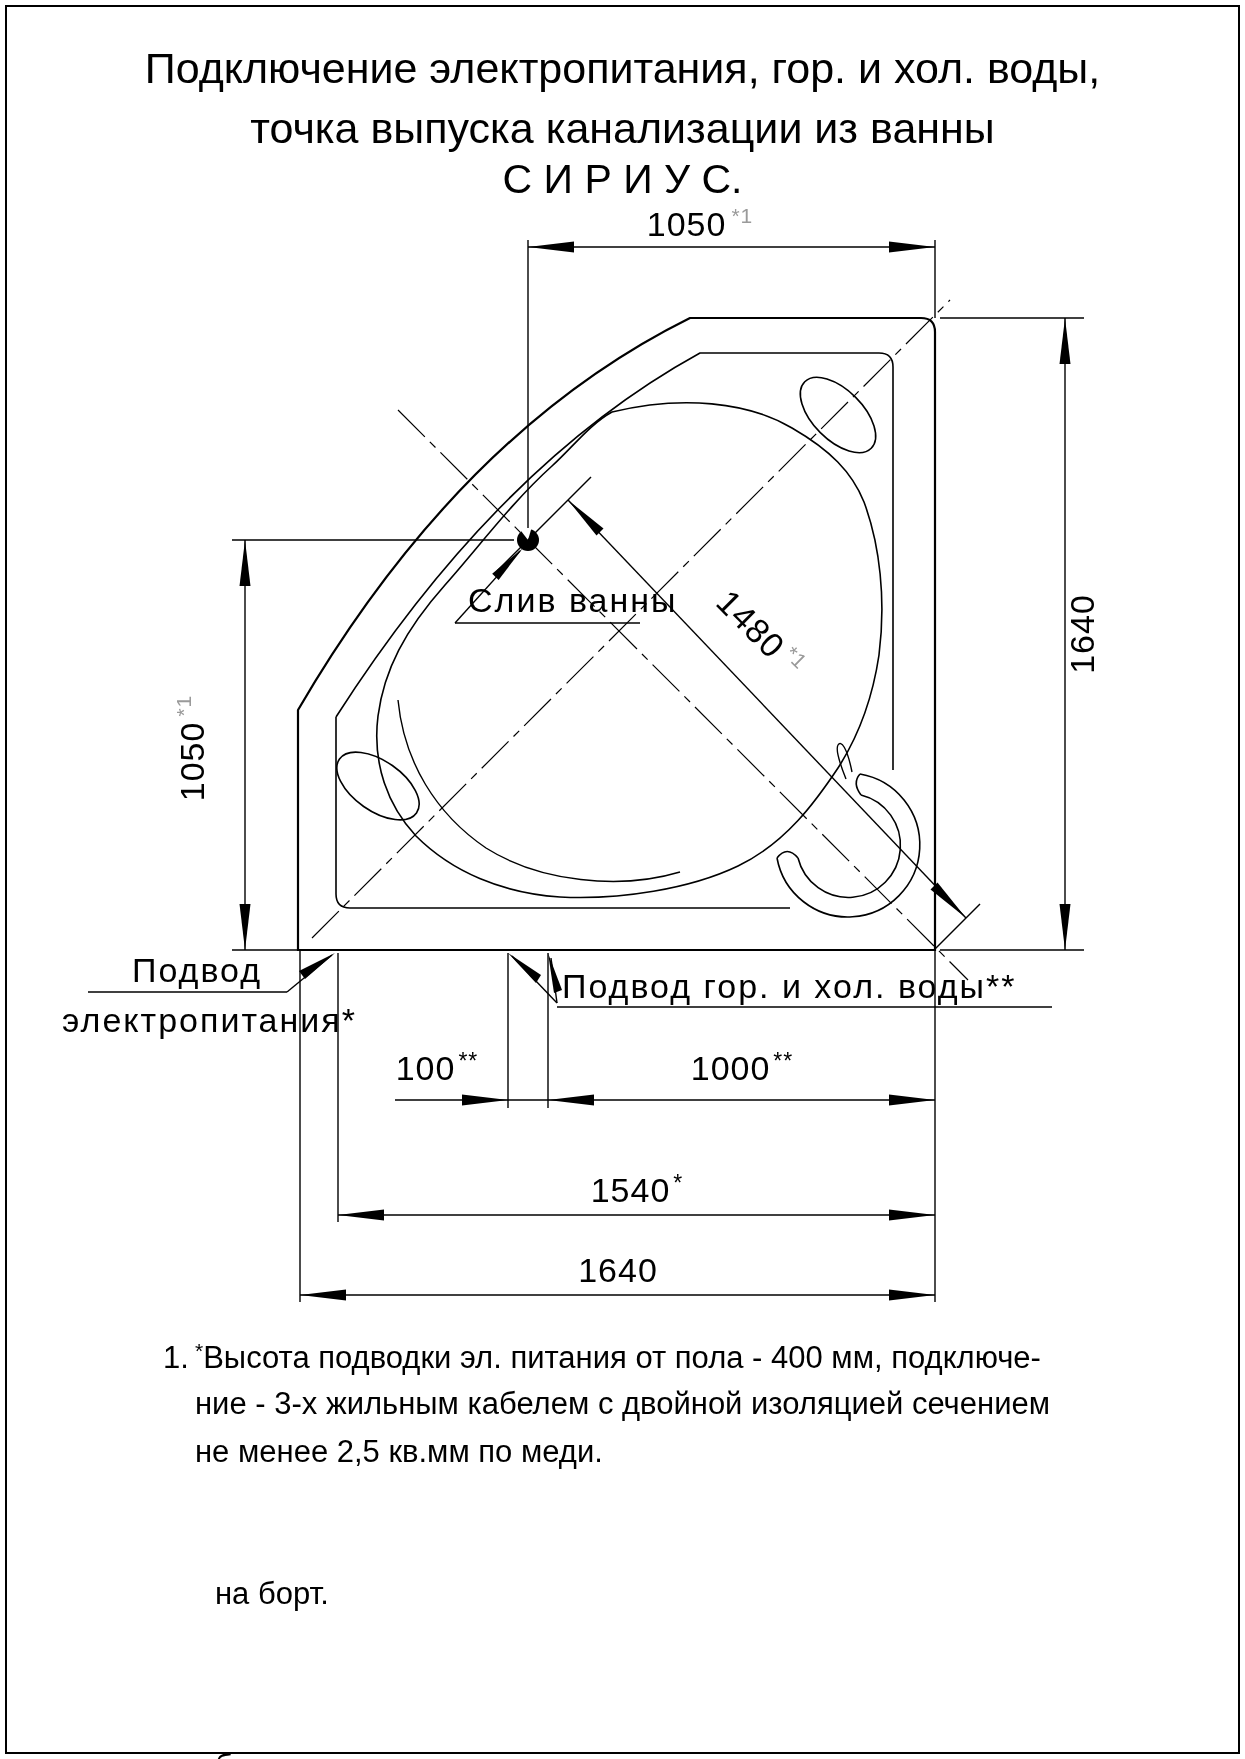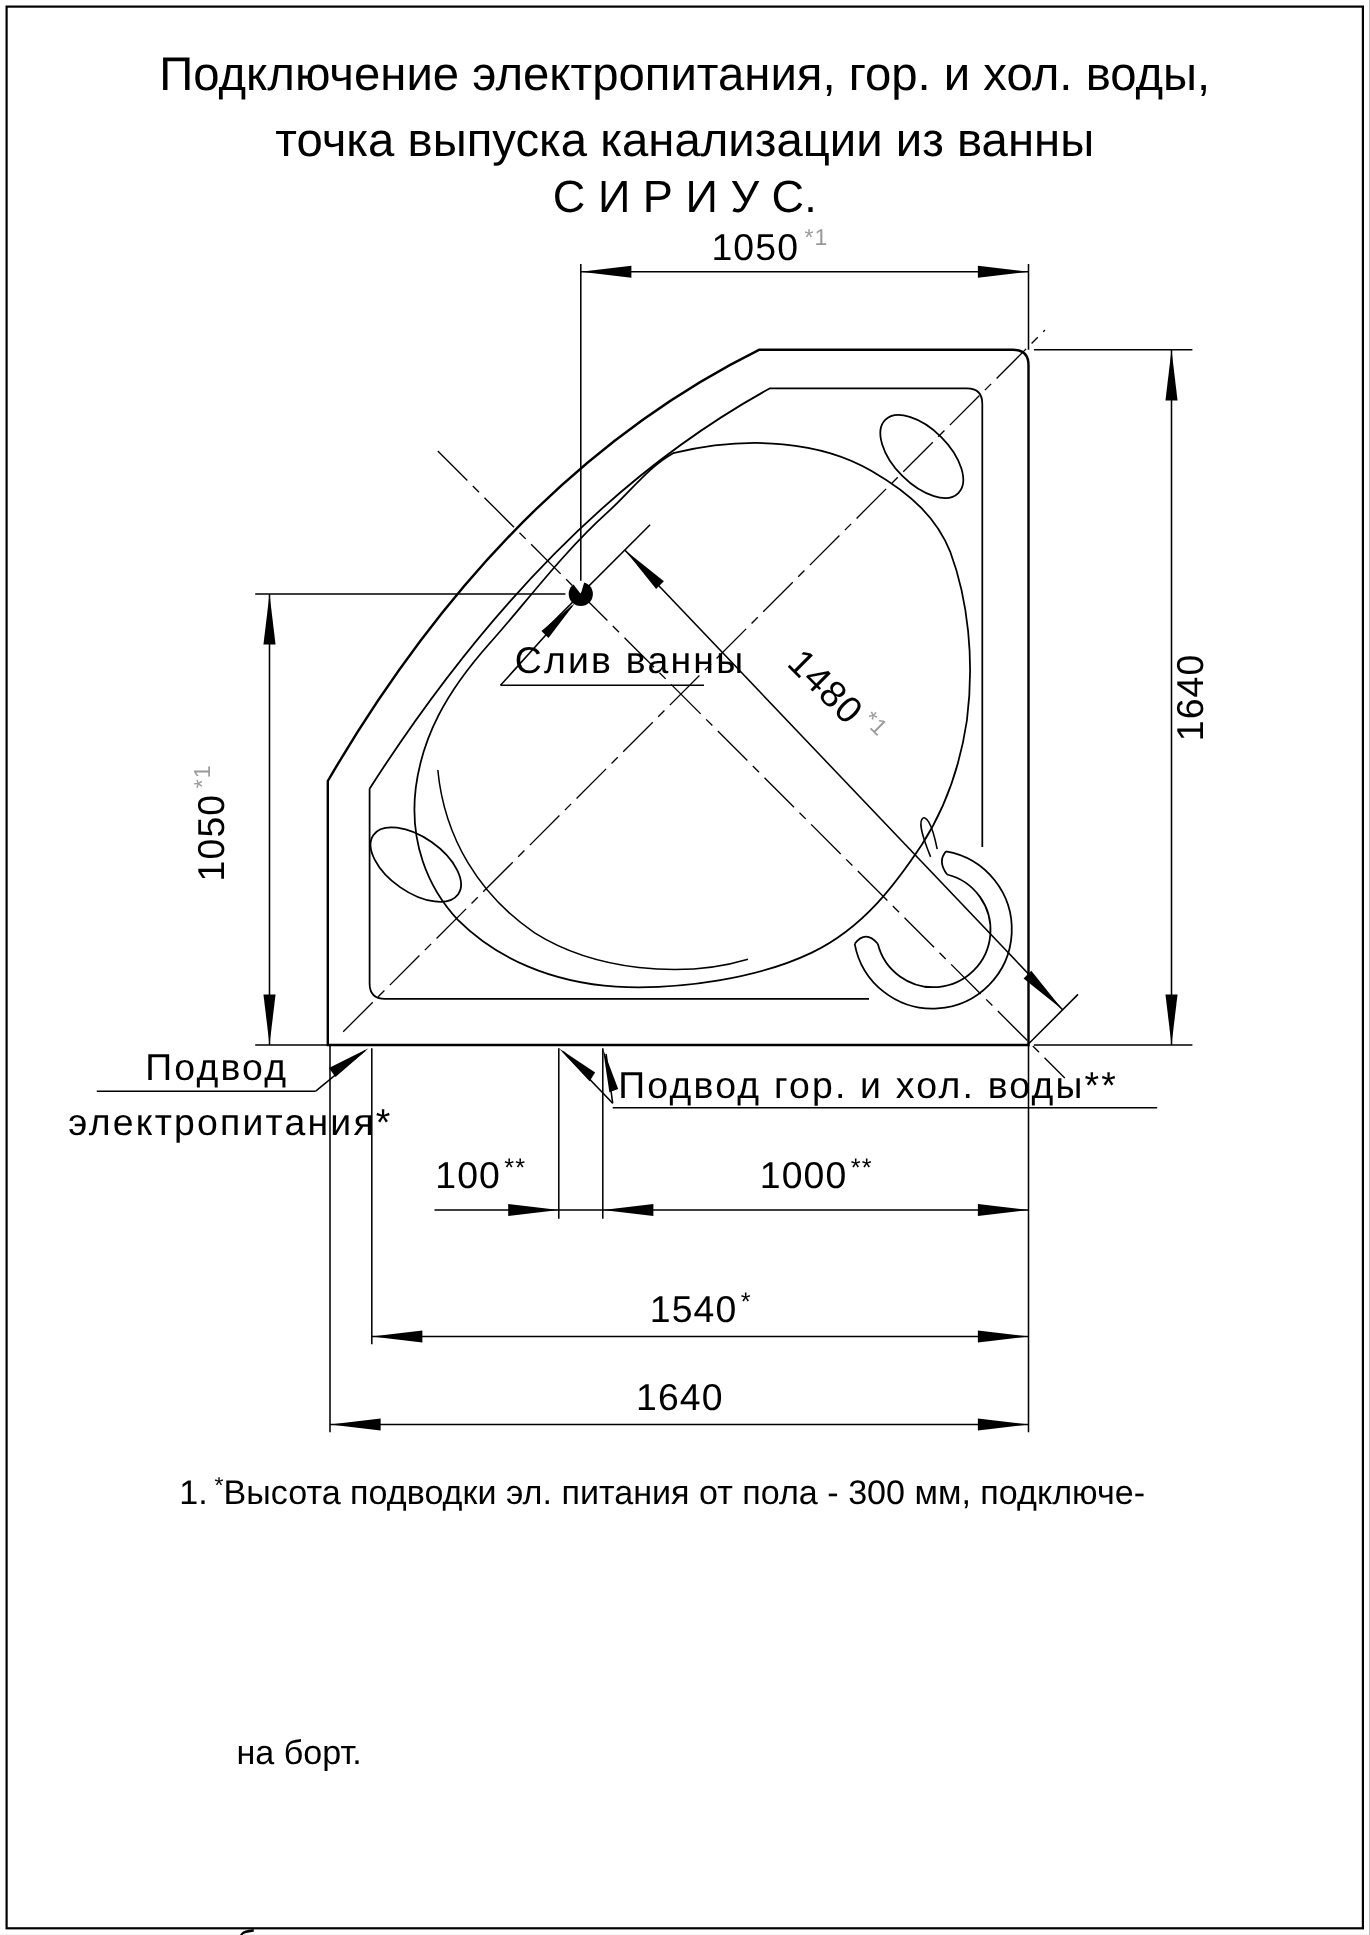--- a/index.html
+++ b/index.html
@@ -136,20 +136,22 @@
     <text class="lbl" x="468" y="612">Слив ванны</text>
     <text class="lbl" x="197" y="982" text-anchor="middle">Подвод</text>
     <text class="lbl" x="62" y="1032">электропитания*</text>
     <text class="lbl" x="562" y="998">Подвод гор. и хол. воды**</text>
   </svg>
 
   <div class="title-line t1">Подключение электропитания, гор. и хол. воды,</div>
   <div class="title-line t3">С И Р И У С.</div>
   <div class="title-line t2">точка выпуска канализации из ванны</div>
 
-  <div class="note-line" style="left:163px;top:1339px"><span class="note-num">1.</span><span class="nsup">*</span><span>Высота подводки эл. питания от пола - 300 мм, подключе-</span></div>
+  <div class="note-line" style="left:163px;top:1339px"><span class="note-num">1.</span><span class="nsup">*</span><span>Высота подводки эл. питания от пола - 400 мм, подключе-</span></div>
+  <div class="note-line" style="left:195px;top:1386px"><span>ние - 3-х жильным кабелем с двойной изоляцией сечением</span></div>
+  <div class="note-line" style="left:195px;top:1434px"><span>не менее 2,5 кв.мм по меди.</span></div>
 
 
   <div class="note-line" style="left:215px;top:1576px"><span>на борт.</span></div>
 
   <div class="note-line" style="left:172px;top:1748px"><span>на борт ванны.</span></div>
 
 </div>
 
 </body></html>

